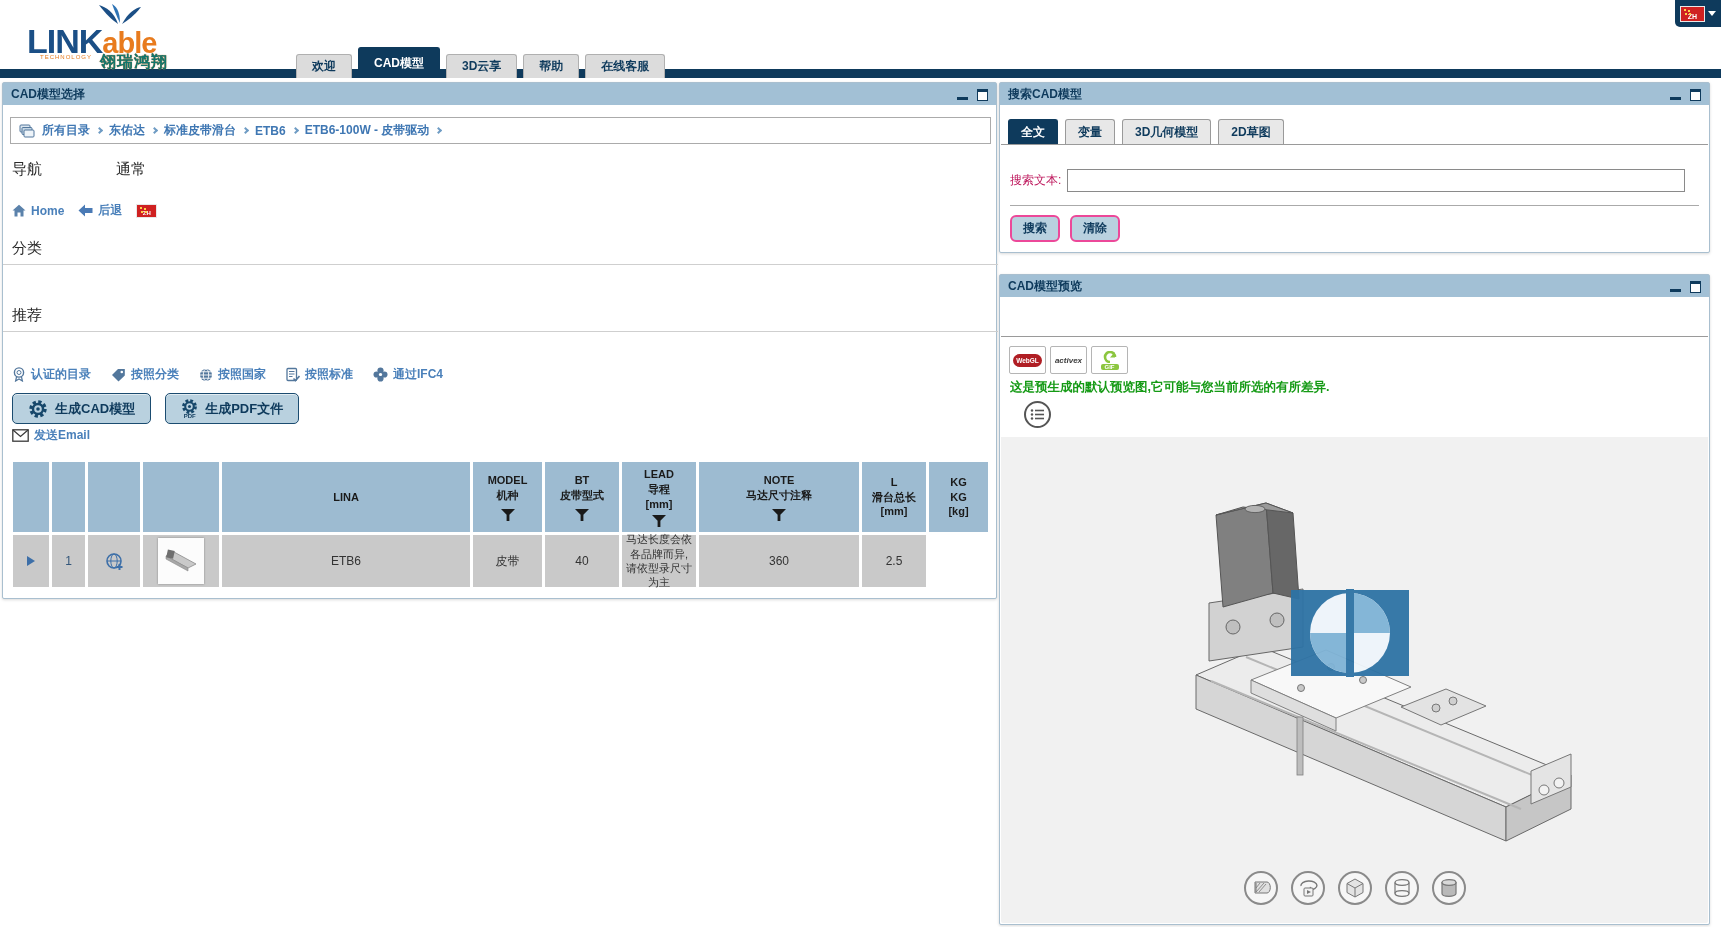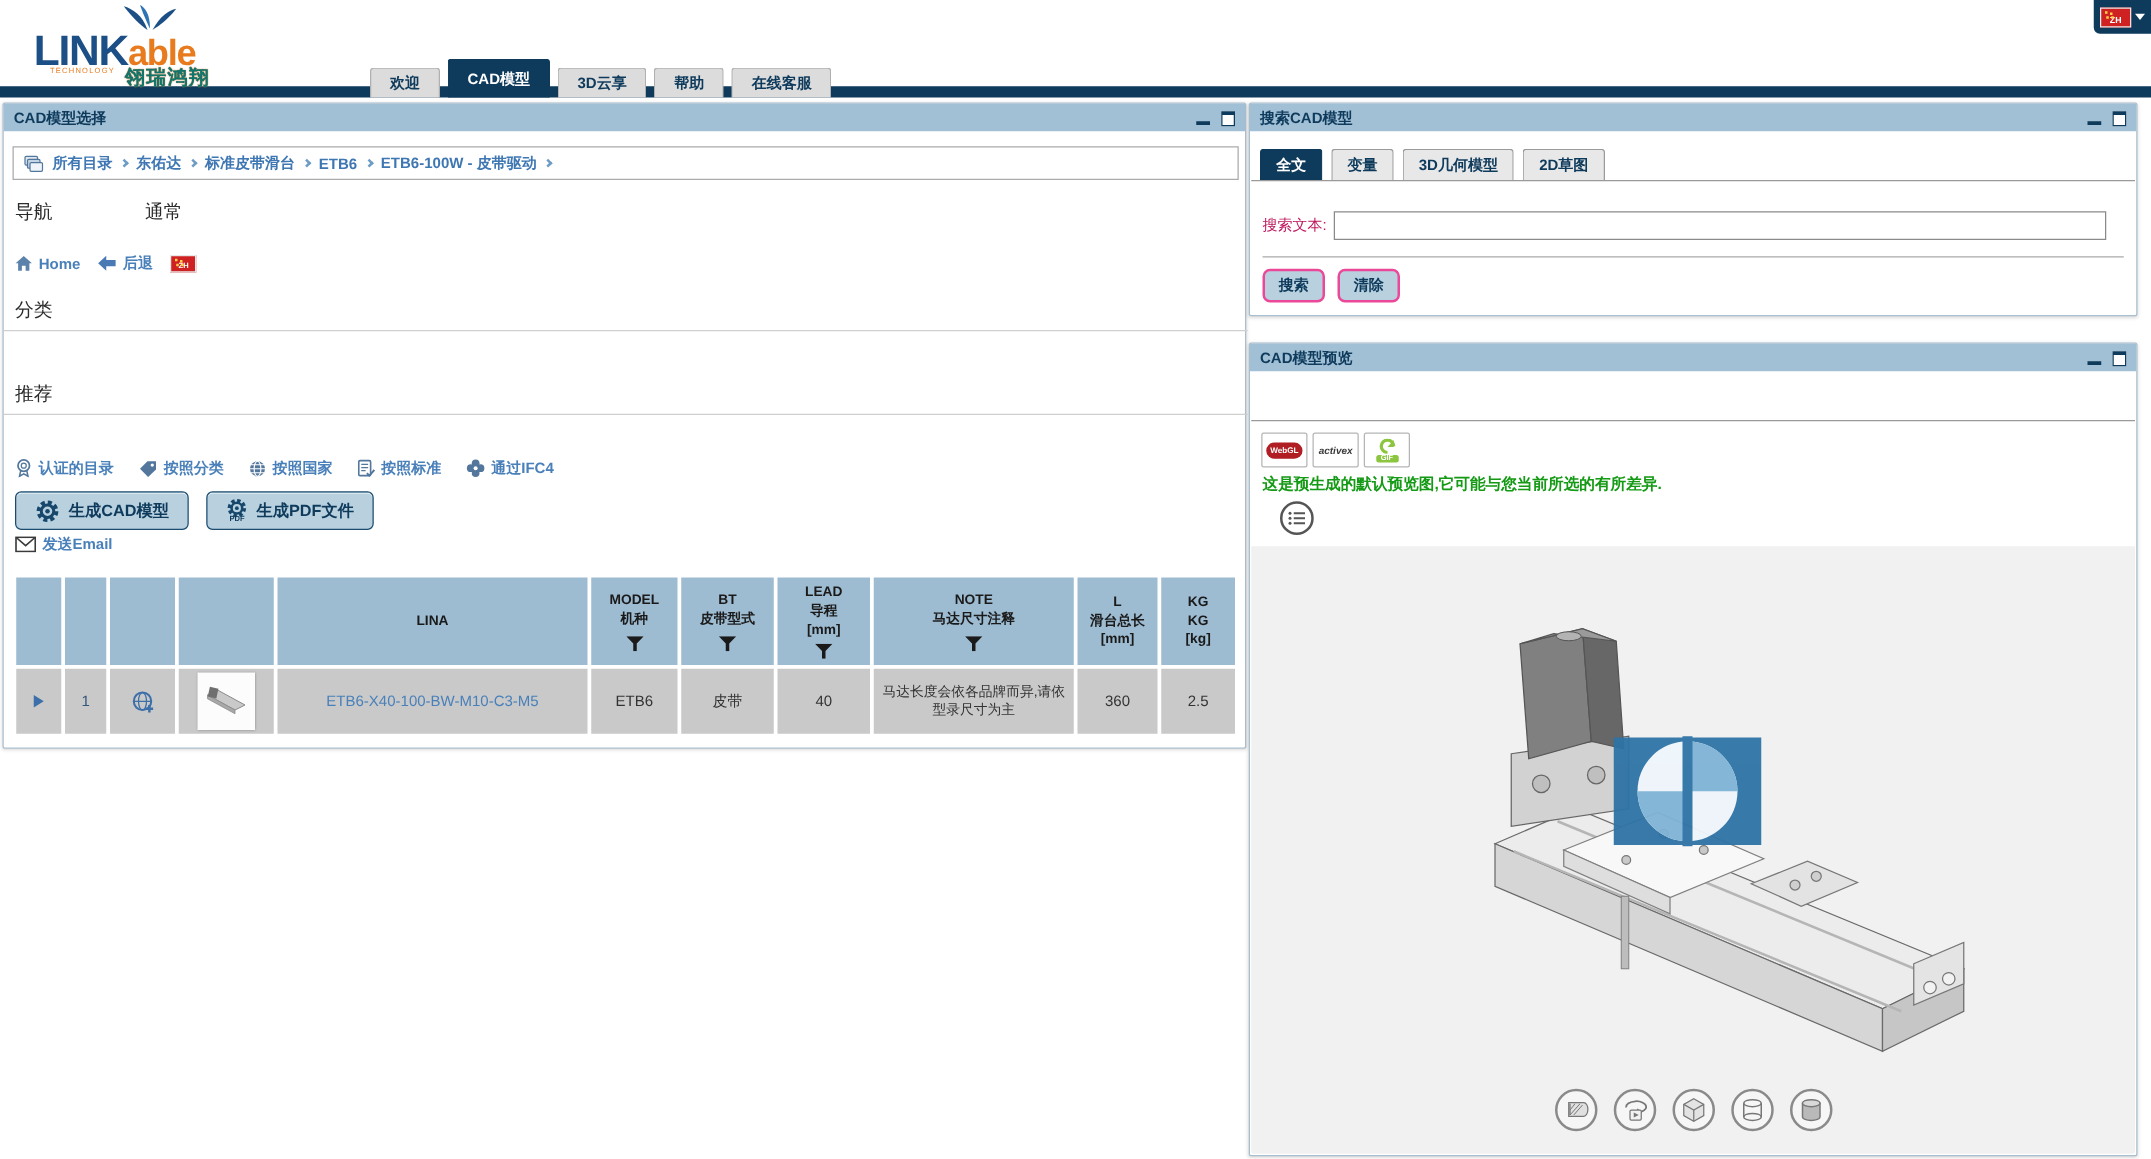--- a/index.html
+++ b/index.html
@@ -364,23 +364,20 @@
       <div class="td">
         <span class="thumb">
           <svg width="38" height="26" viewBox="0 0 38 26">
               <path d="M4,8 L12,4 L34,16 L26,20 Z" fill="#c9c9c9" stroke="#8a8a8a" stroke-width="0.8"></path>
               <path d="M4,8 L26,20 L26,23 L4,11 Z" fill="#a8a8a8" stroke="#8a8a8a" stroke-width="0.6"></path>
               <rect x="5" y="2" width="7" height="8" fill="#6f6f6f" transform="rotate(12 8 6)"></rect>
             </svg>
         </span>
       </div>
       <div class="td">
-          <span class="part-link">ETB6-X40-100-BW-M10-C3-M5</span>
-        </div>
-      <div class="td">
           <span>ETB6</span>
         </div>
       <div class="td">
           <span>皮带</span>
         </div>
       <div class="td">
           <span>40</span>
         </div>
       <div class="td note-cell">
           <span>马达长度会依各品牌而异,请依型录尺寸为主</span>

